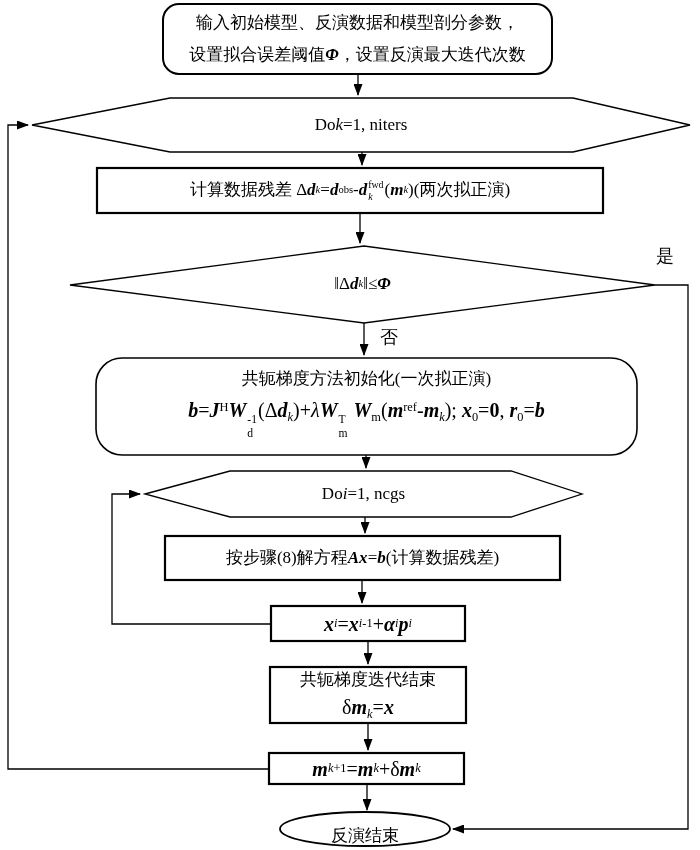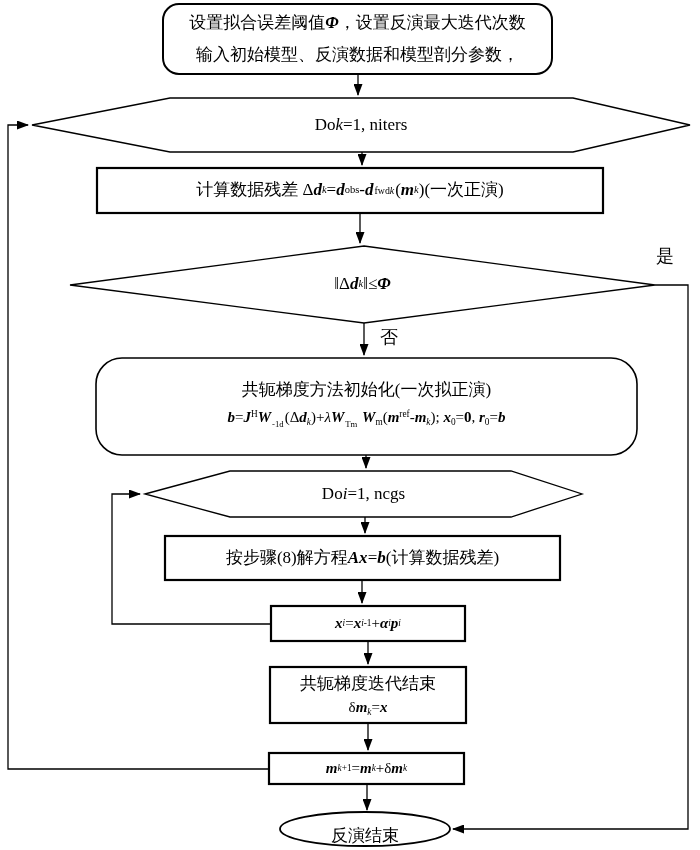--- a/index.html
+++ b/index.html
@@ -8,23 +8,23 @@
   .stage svg{position:absolute;left:0;top:0}
   .txt{position:absolute;display:flex;align-items:center;justify-content:center;
        text-align:center;font-size:17px;line-height:1.3;white-space:nowrap}
   .col{flex-direction:column}
   .it{font-style:italic}
   .bd{font-weight:bold}
   .bi{font-weight:bold;font-style:italic}
   .sb{font-size:0.62em;vertical-align:-0.3em;line-height:1}
   .sp{font-size:0.62em;vertical-align:0.5em;line-height:1}
   .sb.it,.sp.it{font-style:italic}
-  .stk{display:inline-flex;flex-direction:row;align-items:flex-start;
+  .stk{display:inline-flex;flex-direction:column;align-items:flex-start;
        font-size:0.58em;line-height:1.15;vertical-align:-0.55em;padding:0 1px}
-  .small{font-size:15px}
+  .small{font-size:20px}
   .branch{font-size:18px}
 </style>
 </head>
 <body>
 
 <div class="stage">
 
   <svg width="700" height="850" viewBox="0 0 700 850">
     <defs>
       <marker id="ah" viewBox="0 0 12 9" refX="11" refY="4.5" markerWidth="12" markerHeight="9" markerUnits="userSpaceOnUse" orient="auto">
@@ -55,22 +55,22 @@
     <rect x="96" y="358" width="541" height="97" rx="26" ry="26" fill="#fff" stroke="#000" stroke-width="1.6"></rect>
     <polygon points="145,494 230,471 511,471 582,494 511,517 230,517" fill="#fff" stroke="#000" stroke-width="1.3"></polygon>
     <rect x="165" y="536" width="395" height="44" fill="#fff" stroke="#000" stroke-width="2.2"></rect>
     <rect x="271" y="606" width="194" height="35" fill="#fff" stroke="#000" stroke-width="2.2"></rect>
     <rect x="270" y="667" width="196" height="56" fill="#fff" stroke="#000" stroke-width="2.2"></rect>
     <rect x="269" y="753" width="195" height="31" fill="#fff" stroke="#000" stroke-width="2.2"></rect>
     <ellipse cx="365" cy="829" rx="85" ry="17" fill="#fff" stroke="#000" stroke-width="1.8"></ellipse>
   </svg>
 
   <div class="txt col" style="left:163px;top:4px;width:389px;height:70px;gap:10px">
+    <div><span>输入初始模型、反演数据和模型剖分参数，</span></div>
     <div><span>设置拟合误差阈值</span><span class="bi">Φ</span><span>，设置反演最大迭代次数</span></div>
-    <div><span>输入初始模型、反演数据和模型剖分参数，</span></div>
   </div>
 
   <div class="txt" style="left:32px;top:98px;width:658px;height:54px">
       <span>Do </span>
       <span class="it">k</span>
       <span>=1, niters</span>
     </div>
 
   <div class="txt" style="left:97px;top:168px;width:506px;height:45px">
       <span>计算数据残差 Δ</span>
@@ -81,21 +81,21 @@
       <span class="sp">obs</span>
       <span>-</span>
       <span class="bi">d</span>
       <span class="stk">
         <span>fwd</span>
         <span class="it">k</span>
       </span>
       <span>(</span>
       <span class="bi">m</span>
       <span class="sb it">k</span>
-      <span>)(一次正演)</span>
+      <span>)(两次拟正演)</span>
     </div>
 
   <div class="txt" style="left:70px;top:246px;width:585px;height:77px">
       <span>‖Δ</span>
       <span class="bi">d</span>
       <span class="sb it">k</span>
       <span>‖≤</span>
       <span class="bi">Φ</span>
     </div>
 

